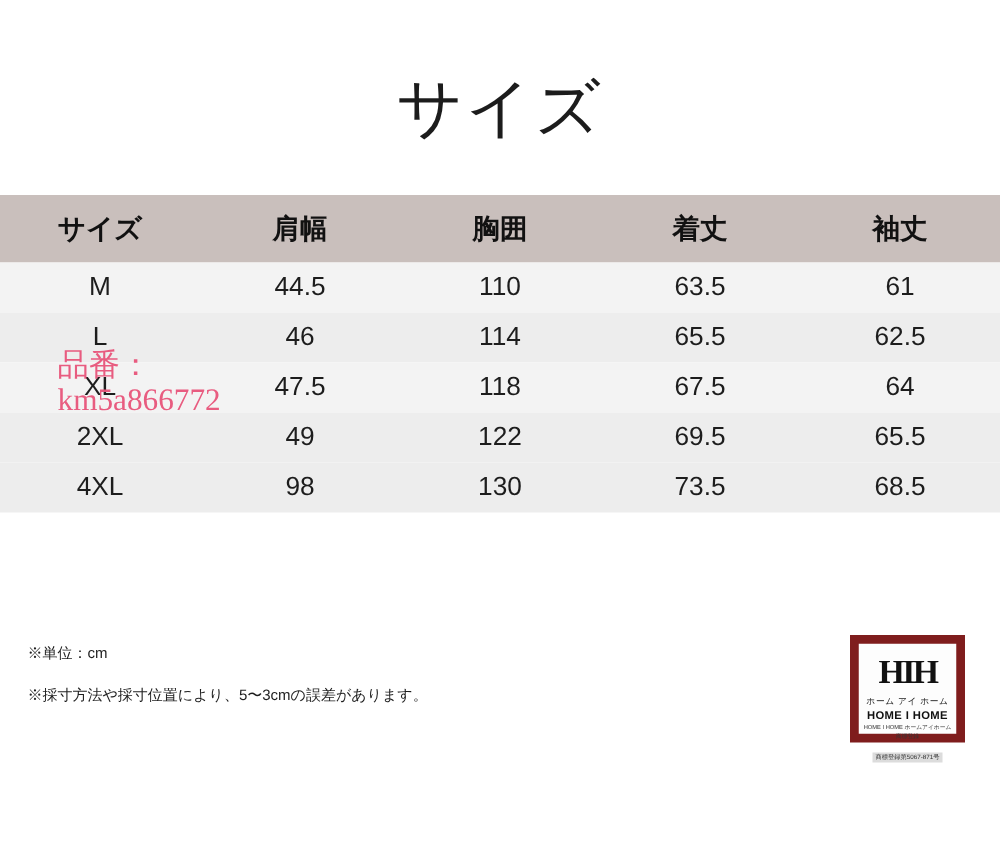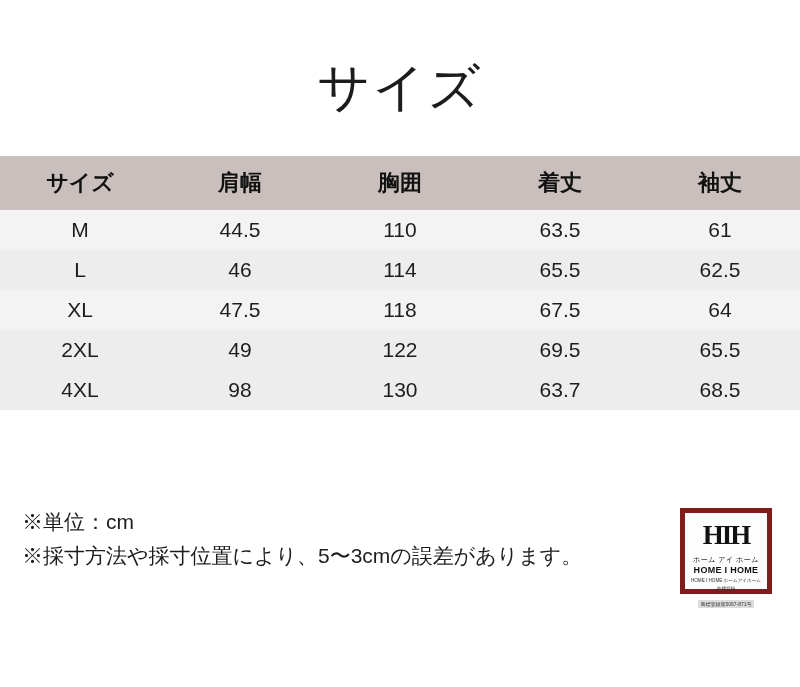--- a/index.html
+++ b/index.html
@@ -64,21 +64,21 @@
   .size-table tbody tr.even td {
     background: #ededed;
   }
   .size-table tbody td.first-col {
     background-clip: padding-box;
   }
   .notes {
     position: absolute;
     left: 22px;
     top: 505px;
-    font-size: 21px;
+    font-size: 12px;
     line-height: 34px;
     color: #1d1d1d;
   }
   .notes div {
     white-space: nowrap;
   }
   .watermark {
     position: absolute;
     left: 46px;
     top: 278px;
@@ -91,21 +91,21 @@
   }
   .watermark .w1 { display: block; }
   .watermark .w2 { display: block; margin-top: -2px; }
 
   .logo-box {
     position: absolute;
     right: 28px;
     top: 508px;
     width: 92px;
     height: 86px;
-    border: 5px solid #7f1d1d;
+    border: 7px solid #7f1d1d;
     background: #fdfdfd;
     text-align: center;
     box-sizing: border-box;
     padding-top: 8px;
   }
   .logo-mark {
     font-family: "Liberation Serif", serif;
     font-size: 27px;
     line-height: 28px;
     letter-spacing: -2px;
@@ -185,26 +185,30 @@
         <td class="first-col">2XL</td>
         <td>49</td>
         <td>122</td>
         <td>69.5</td>
         <td>65.5</td>
       </tr>
       <tr class="even">
         <td class="first-col">4XL</td>
         <td>98</td>
         <td>130</td>
-        <td>63.7</td>
+        <td>73.5</td>
         <td>68.5</td>
       </tr>
     </tbody>
   </table>
 
+  <div class="watermark">
+    <span class="w1">品番：</span>
+    <span class="w2">km5a866772</span>
+  </div>
 
   <div class="notes">
     <div>※単位：cm</div>
     <div>※採寸方法や採寸位置により、5〜3cmの誤差があります。</div>
   </div>
 
   <div class="logo-box">
     <div class="logo-mark">HIH</div>
     <div class="logo-jp">ホーム アイ ホーム</div>
     <div class="logo-en">HOME I HOME</div>

